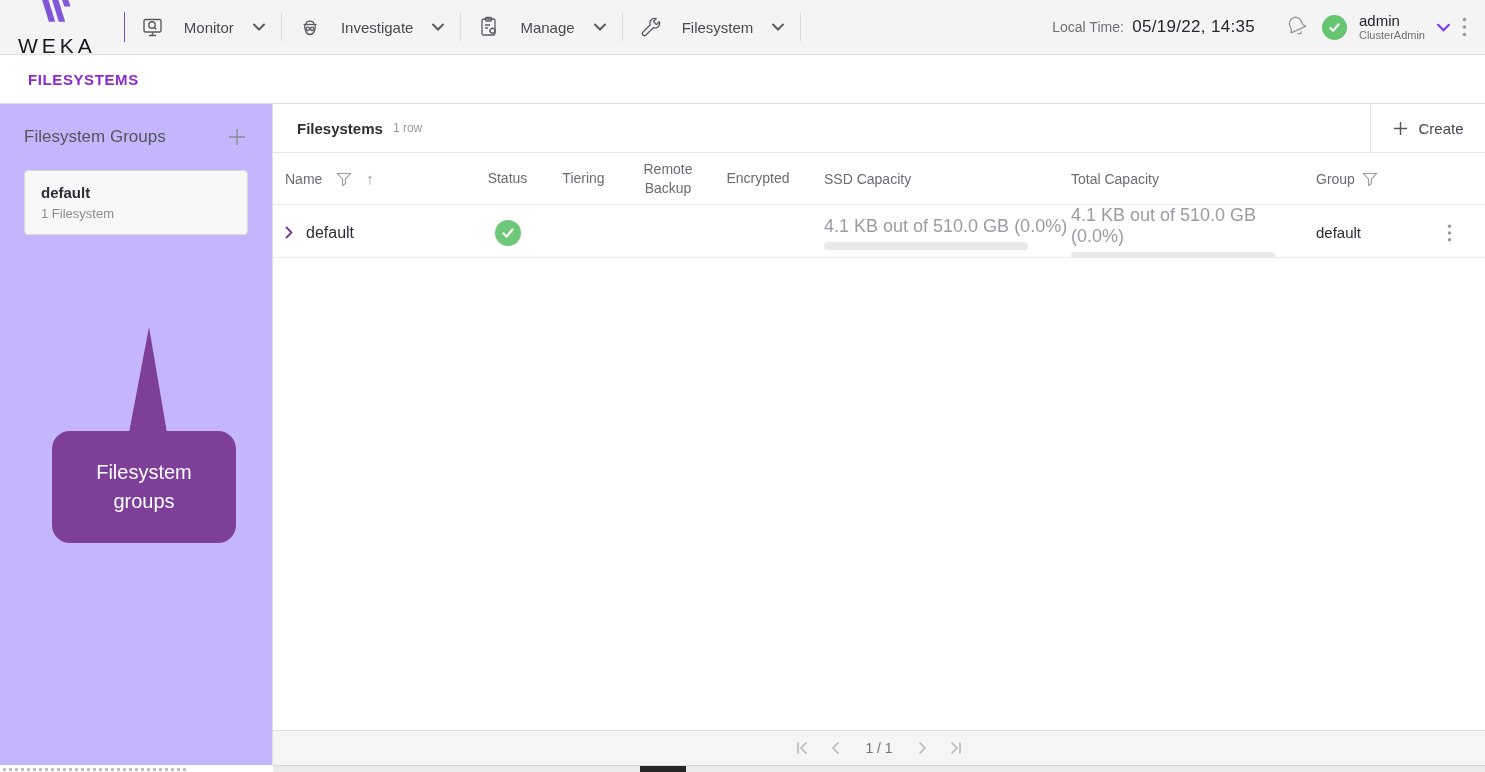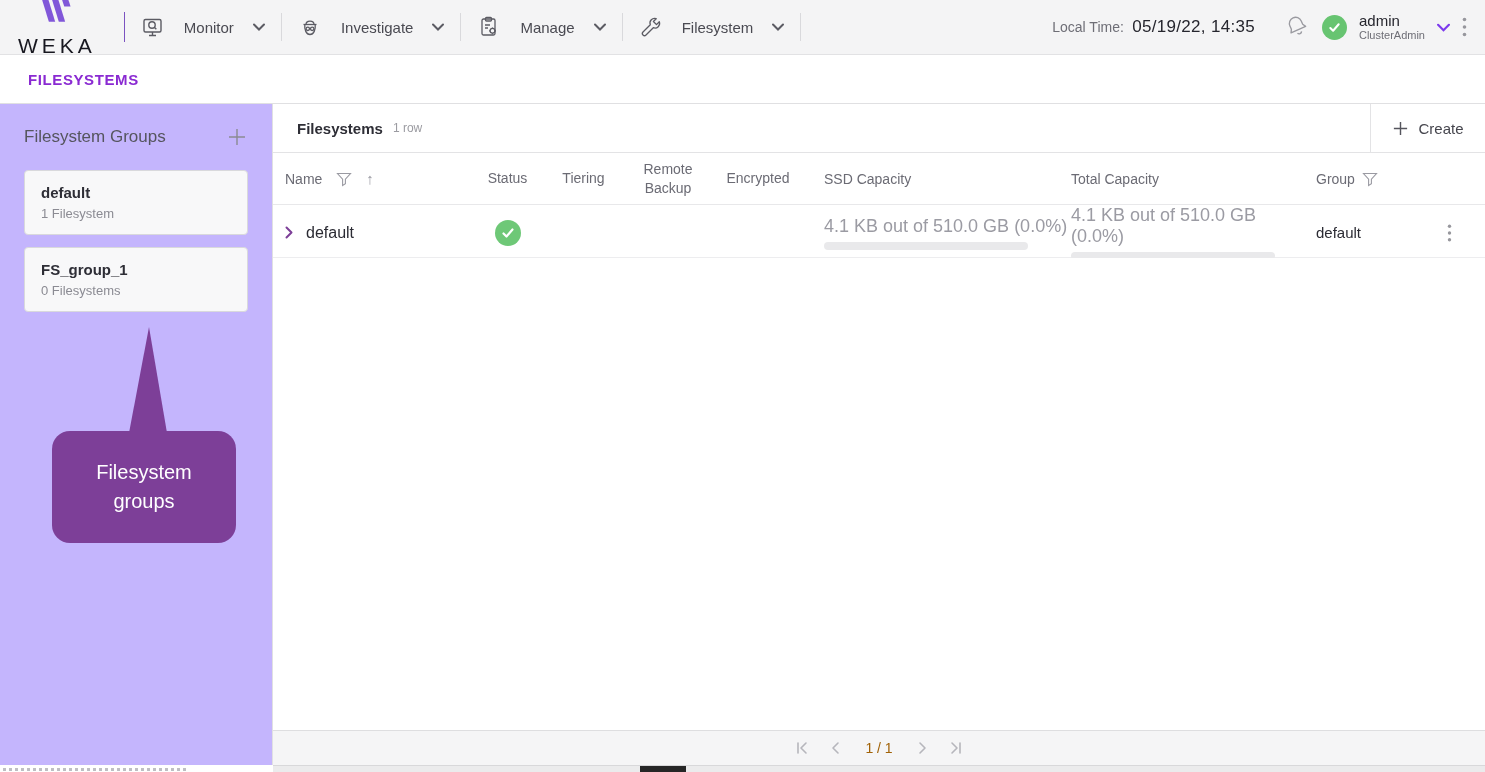--- a/index.html
+++ b/index.html
@@ -67,21 +67,21 @@
   .cap-cell-ssd { padding-left:21px; }
   .cap-cell-total { padding-left:3px; }
   .cap-text { font-size:18px; color:#9b9ba3; margin-bottom:5px; }
   .cap-bar { width:204px; height:8px; background:#e9e9eb; border-radius:4px; overflow:hidden; }
   .cap-fill { height:100%; background:#8bc34a; width:0%; }
   .cell-group { font-size:15px; color:#2b2b33; padding-left:3px; }
 
   .filler { flex:1; background:#fff; }
   .pagination { height:35px; flex:0 0 35px; background:#f5f5f6; border-top:1px solid #dedee0; display:flex; align-items:center; justify-content:center; gap:20px; }
   .pg-btn { display:flex; align-items:center; cursor:pointer; }
-  .pg-label { font-size:14px; color:#a16207; margin:0 2px; }
+  .pg-label { font-size:14px; color:#737373; margin:0 2px; }
 
   
   .bottom-strip { height:7px; flex:0 0 7px; display:flex; }
   .strip-left { width:273px; background:#fff; position:relative; }
   .strip-smudge { position:absolute; left:3px; top:3px; width:185px; height:3px; background:repeating-linear-gradient(90deg,#aeaeb4 0 3px,transparent 3px 6px); opacity:.8; }
   .strip-right { flex:1; background:#ebebec; border-top:1px solid #d8d8da; position:relative; }
   .strip-dark { position:absolute; left:367px; top:0; width:46px; height:100%; background:#262626; }
 </style>
 </head>
 <body>
@@ -212,24 +212,20 @@
         <span class="add-group-btn">
           <svg width="22" height="22" viewBox="0 0 22 22" stroke="#8a8a92" stroke-width="1.4">
               <path d="M11 3v16M3 11h16"></path>
             </svg>
         </span>
       </div>
 
       <div class="group-card">
         <div class="g-name">default</div>
         <div class="g-sub">1 Filesystem</div>
-      </div>
-      <div class="group-card">
-        <div class="g-name">FS_group_1</div>
-        <div class="g-sub">0 Filesystems</div>
       </div>
 
       <div class="callout-pointer">
         <svg width="64" height="110" viewBox="0 0 64 110">
             <polygon points="33,2 13,108 51,108" fill="#7d3f98"></polygon>
           </svg>
       </div>
       <div class="callout-box">
         <span>Filesystem groups</span>
       </div>

